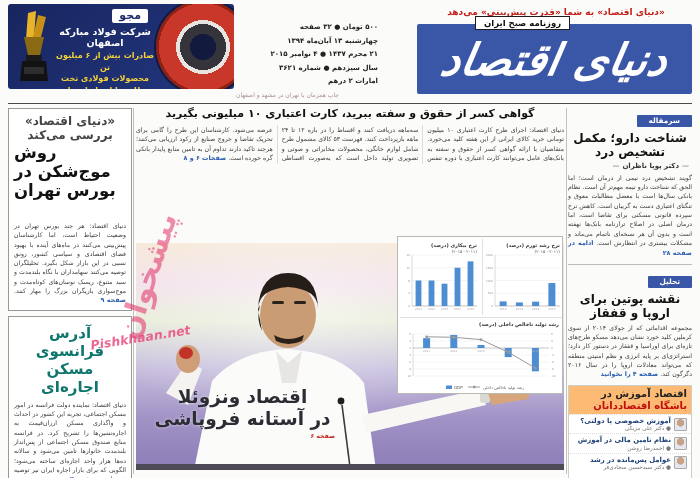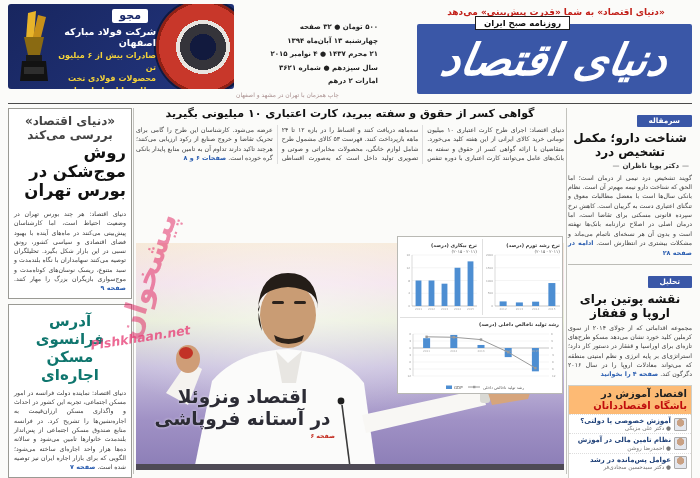--- a/index.html
+++ b/index.html
@@ -18,42 +18,42 @@
   .tagline { position:absolute; top:-8px; left:58px; background:#fff; border:1.5px solid #1d1d1d;
              padding:1px 8px; font-size:8.5px; font-weight:bold; color:#111; }
   .masthead-info { position:absolute; left:236px; top:21px; width:142px; }
   .info-line { font-size:7px; line-height:13.5px; color:#222; font-weight:bold; text-align:right; }
   .print-note { position:absolute; left:236px; top:91px; font-size:6px; color:#a98f8f; }
 
   .ad-banner { position:absolute; left:8px; top:4px; width:226px; height:85px;
                background:linear-gradient(135deg,#18265f,#233680); border-radius:3px; overflow:hidden; }
   .ad-logo { position:absolute; right:86px; top:5px; background:#fff; color:#1b2a6a;
              font-size:11px; font-weight:bold; padding:0 7px; border-radius:2px; line-height:14px; }
-  .ad-text { position:absolute; right:78px; left:46px; top:22px; text-align:right; }
+  .ad-text { position:absolute; right:78px; left:46px; top:22px; text-align:center; }
   .ad-company { color:#fff; font-size:9.5px; font-weight:bold; margin-bottom:2px; }
   .ad-line { color:#f3d23a; font-size:8px; font-weight:bold; line-height:11.5px; }
   .coil { position:absolute; right:-16px; top:-4px; width:94px; height:94px; border-radius:50%;
           background:radial-gradient(circle, #121a3e 0 13px, #35343a 13px 23px, #e8e4df 23px 27px, #c8372a 27px 44px, #8f2014 44px); box-shadow:0 0 0 2px #101a40; }
   .trophy { position:absolute; left:6px; top:7px; }
 
   .rule-top { position:absolute; left:8px; right:8px; top:103px; border-top:1.5px solid #4a4a4a; }
   .col-sep { position:absolute; top:108px; bottom:4px; width:1px; background:#c2c2bd; }
   .sep-a { left:133px; } .sep-b { left:566px; }
 
   
   .tiny { font-size:6.2px; line-height:1.5; color:#3a3a3a; text-align:justify; }
   .pageref { color:#2a5db0; font-weight:bold; font-size:6.4px; }
   .redref { color:#c2281c; font-weight:bold; font-size:6.2px; }
 
   
   .left-col { position:absolute; left:8px; top:108px; width:124px; }
   .story-box { border:1px solid #9a9a94; padding:5px 5px 4px; margin-bottom:5px; background:#fff; }
   .story-kicker { text-align:center; font-size:12px; font-weight:bold; color:#444; margin-bottom:2px; }
-  .story1-head { text-align:right; font-size:16.5px; font-weight:bold; color:#111;
-                 line-height:1.15; margin-bottom:8px; }
+  .story1-head { text-align:left; font-size:16.5px; font-weight:bold; color:#111;
+                 line-height:1.15; margin-bottom:20px; }
   .story2-head { text-align:center; font-size:15px; font-weight:bold; color:#0f766e;
                  line-height:1.2; margin:2px 16px 4px; }
   .today-bar { background:linear-gradient(#f49a74,#ef7d55); color:#9e120a; font-size:7.3px;
                font-weight:bold; text-align:center; line-height:12px; border-radius:2px; margin-bottom:18px; }
   .today-item { display:flex; align-items:center; gap:3px; margin-bottom:2.6px; }
   .today-badge { flex:0 0 9px; height:8px; background:#cf3b2a; color:#fff; font-size:5.8px;
                  font-weight:bold; text-align:center; line-height:8px; border-radius:1.5px; }
   .today-title { font-size:6.3px; font-weight:bold; color:#333; white-space:nowrap; overflow:hidden; }
 
   

